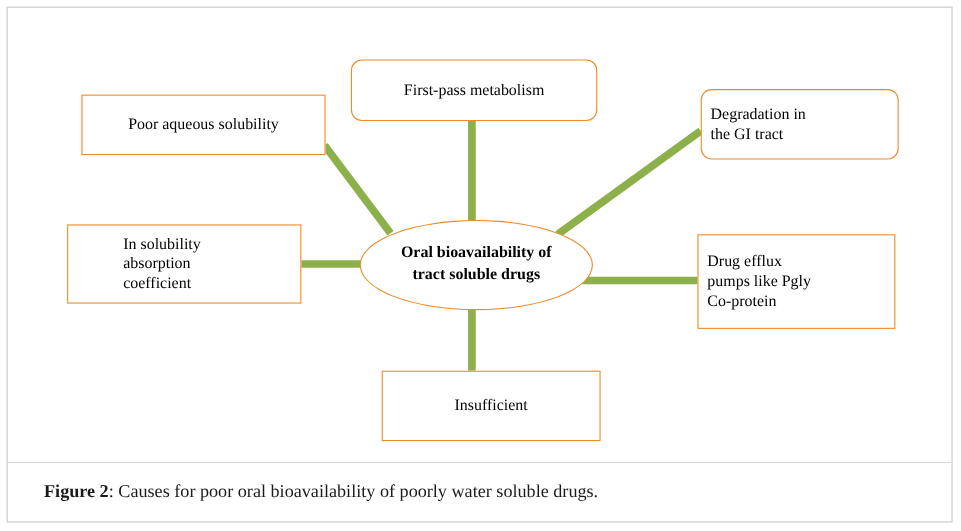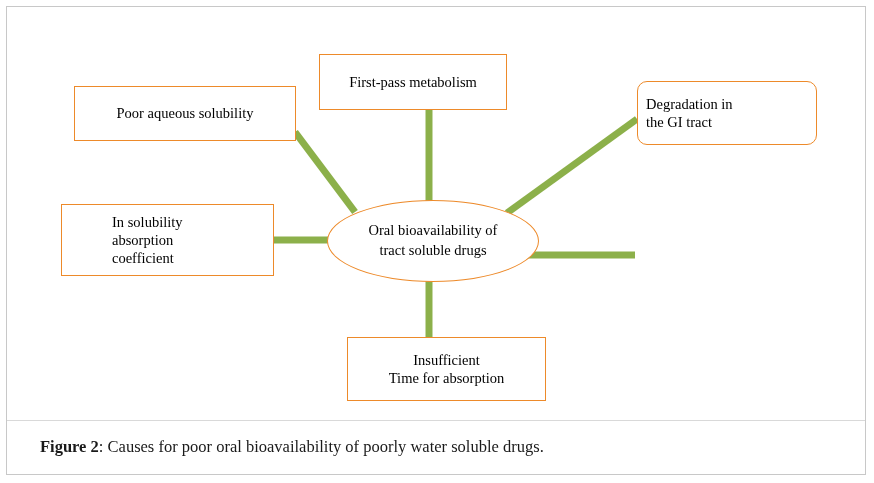--- a/index.html
+++ b/index.html
@@ -103,55 +103,61 @@
 
     <svg class="connectors" viewBox="0 0 858 410">
       <line x1="288" y1="125" x2="348" y2="205" stroke="#8CB04A" stroke-width="7"></line>
       <line x1="422" y1="102" x2="422" y2="196" stroke="#8CB04A" stroke-width="7"></line>
       <line x1="630" y1="112" x2="500" y2="206" stroke="#8CB04A" stroke-width="7"></line>
       <line x1="266" y1="233" x2="330" y2="233" stroke="#8CB04A" stroke-width="7"></line>
       <line x1="520" y1="248" x2="628" y2="248" stroke="#8CB04A" stroke-width="7"></line>
       <line x1="422" y1="268" x2="422" y2="330" stroke="#8CB04A" stroke-width="7"></line>
     </svg>
 
-    <div class="center-ellipse" style="left:320px; top:193px; width:212px; height:82px;">
+    <div class="center-ellipse" style="left:320px; top:193px; width:212px; height:82px;font-weight:bold;">
       <span>
         <span>Oral bioavailability  of</span><br>
         <span>tract soluble drugs</span>
       </span>
     </div>
 
     <div class="node" style="left:67px; top:79px; width:222px; height:55px;">
       <span>Poor aqueous solubility</span>
     </div>
 
-    <div class="node" style="left:312px; top:47px; width:188px; height:56px;">
+    <div class="node" style="left:312px; top:47px; width:224px; height:56px;border-radius:10px;">
       <span>First-pass metabolism</span>
     </div>
 
     <div class="node left-align" style="left:630px; top:74px; width:180px; height:64px;border-radius:10px;">
       <span>
         <span>Degradation in</span><br>
         <span>the GI tract</span>
       </span>
     </div>
 
     <div class="node left-align" style="left:54px; top:197px; width:213px; height:72px;">
       <span style="padding-left:42px;">
         <span>In solubility</span><br>
         <span>absorption</span><br>
         <span>coefficient</span>
       </span>
     </div>
 
+    <div class="node left-align" style="left:627px; top:206px; width:180px; height:86px;">
+      <span>
+        <span>Drug efflux</span><br>
+        <span>pumps like Pgly</span><br>
+        <span>Co-protein</span>
+      </span>
+    </div>
 
     <div class="node" style="left:340px; top:330px; width:199px; height:64px;">
       <span>
         <span>Insufficient</span><br>
-        <span>Time for absorption</span>
       </span>
     </div>
 
   </div>
 
   <div class="sep-line"></div>
 
   <div class="caption">
     <b>Figure 2</b><span>:</span>
     <span>Causes for poor oral bioavailability of poorly water soluble drugs.</span>

